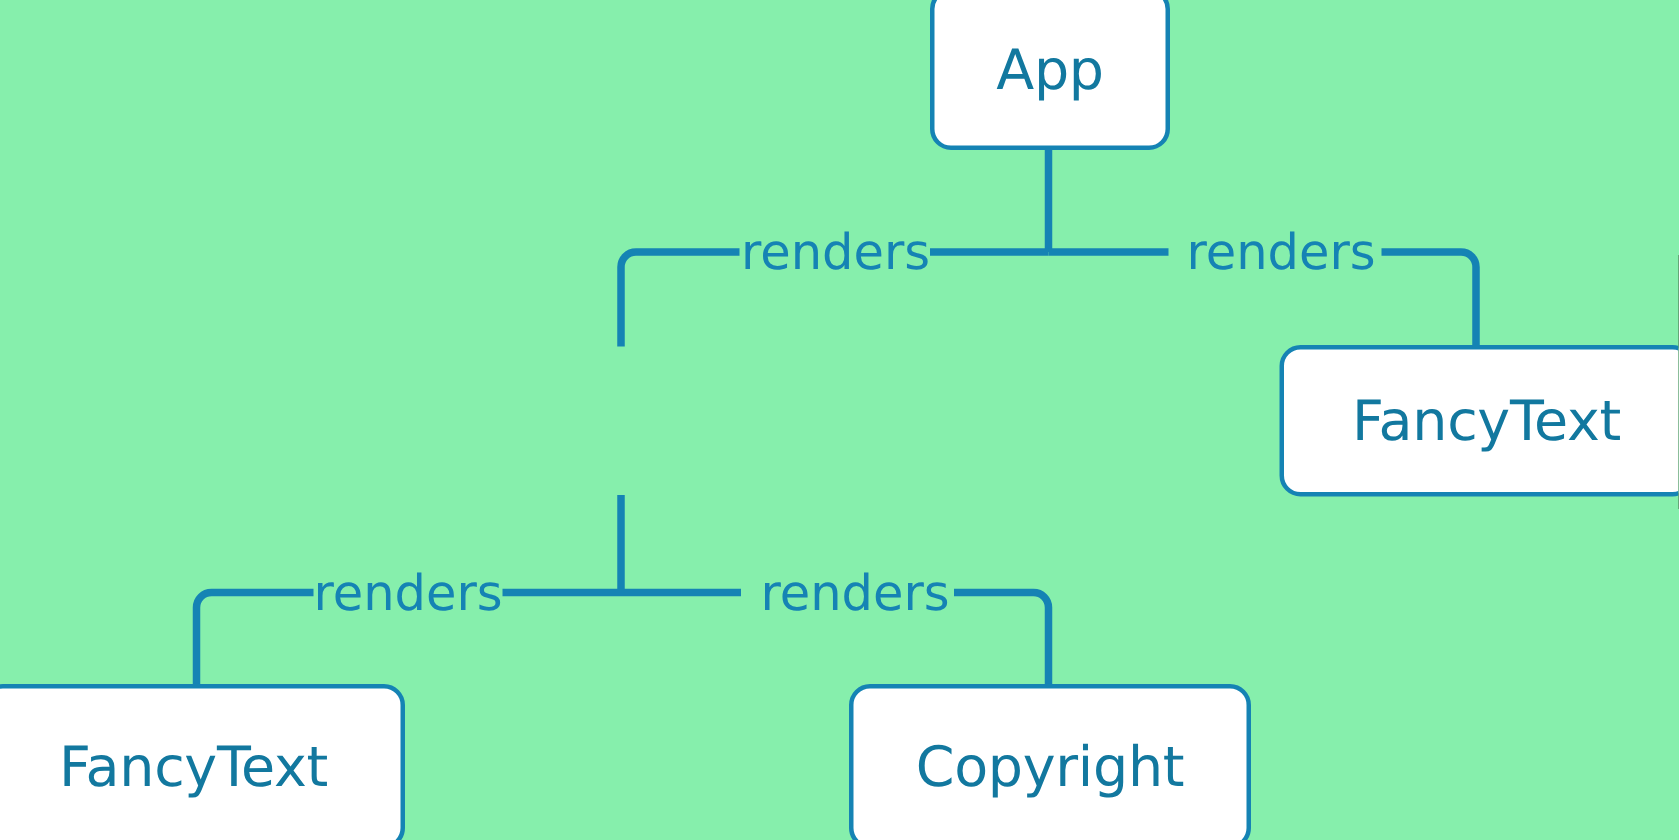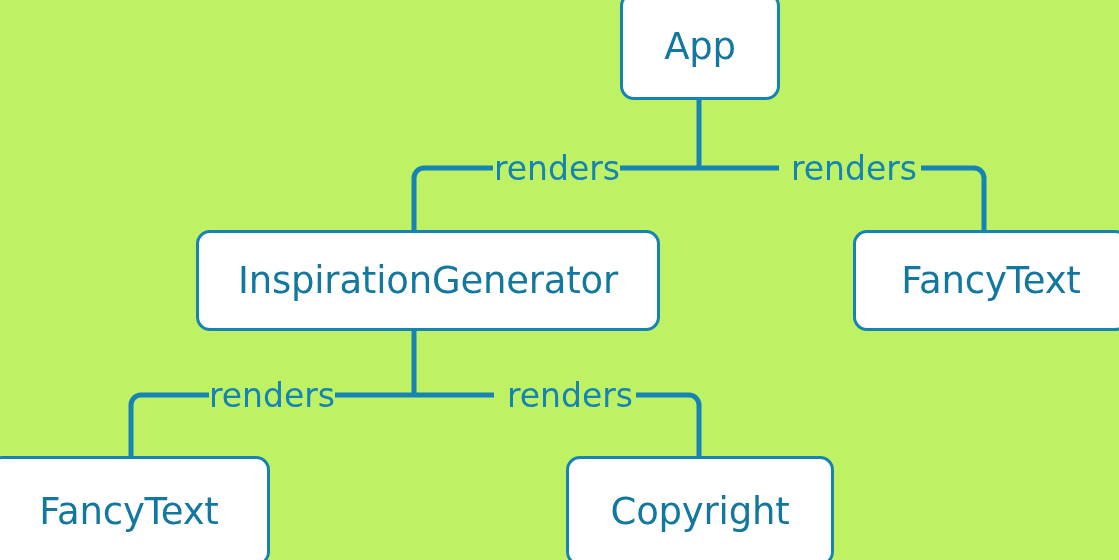--- a/index.html
+++ b/index.html
@@ -4,21 +4,21 @@
 <style>
   html, body {
     margin: 0;
     padding: 0;
     background: #4a7251;
   }
   #diagram-root {
     position: relative;
     width: 1119px;
     height: 560px;
-    background: #bef264;
+    background: #86efac;
     overflow: hidden;
     font-family: "DejaVu Sans", sans-serif;
   }
   #connector-layer {
     position: absolute;
     left: 0;
     top: 0;
     width: 1119px;
     height: 560px;
   }
@@ -72,23 +72,20 @@
     <path d="M 209 395 L 141 395 A 10 10 0 0 0 131 405 L 131 458" fill="none" stroke="#1583b4" stroke-width="5" stroke-linecap="butt"></path>
 
     <path d="M 414 395 L 494 395" fill="none" stroke="#1583b4" stroke-width="5" stroke-linecap="butt"></path>
     <path d="M 636 395 L 689 395 A 10 10 0 0 1 699 405 L 699 458" fill="none" stroke="#1583b4" stroke-width="5" stroke-linecap="butt"></path>
   </svg>
 
   <div class="node-box" style="left:620px; top:-8px; width:160px; height:108px;">
     <span class="node-label">App</span>
   </div>
 
-  <div class="node-box" style="left:196px; top:230px; width:464px; height:101px;">
-    <span class="node-label">InspirationGenerator</span>
-  </div>
 
   <div class="node-box" style="left:853px; top:230px; width:276px; height:101px;">
     <span class="node-label">FancyText</span>
   </div>
 
   <div class="node-box" style="left:-12px; top:456px; width:282px; height:110px;">
     <span class="node-label">FancyText</span>
   </div>
 
   <div class="node-box" style="left:566px; top:456px; width:268px; height:110px;">

